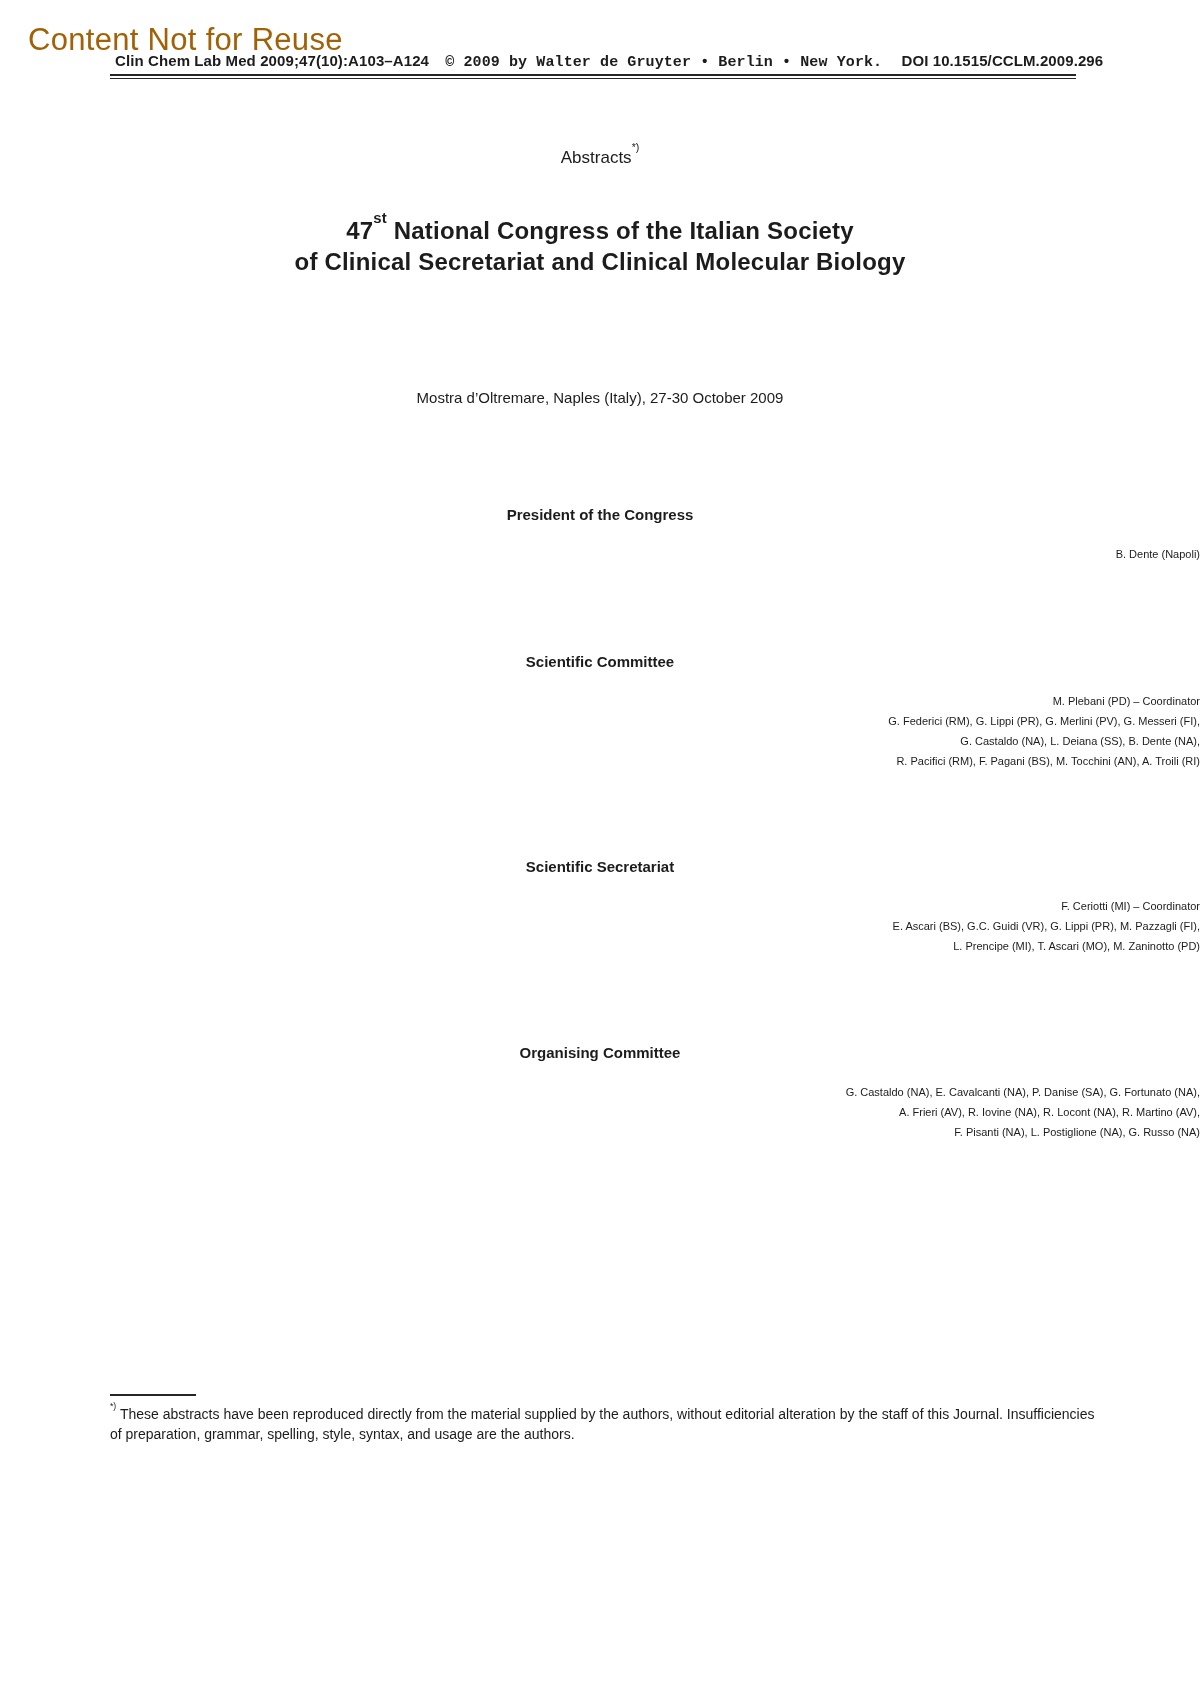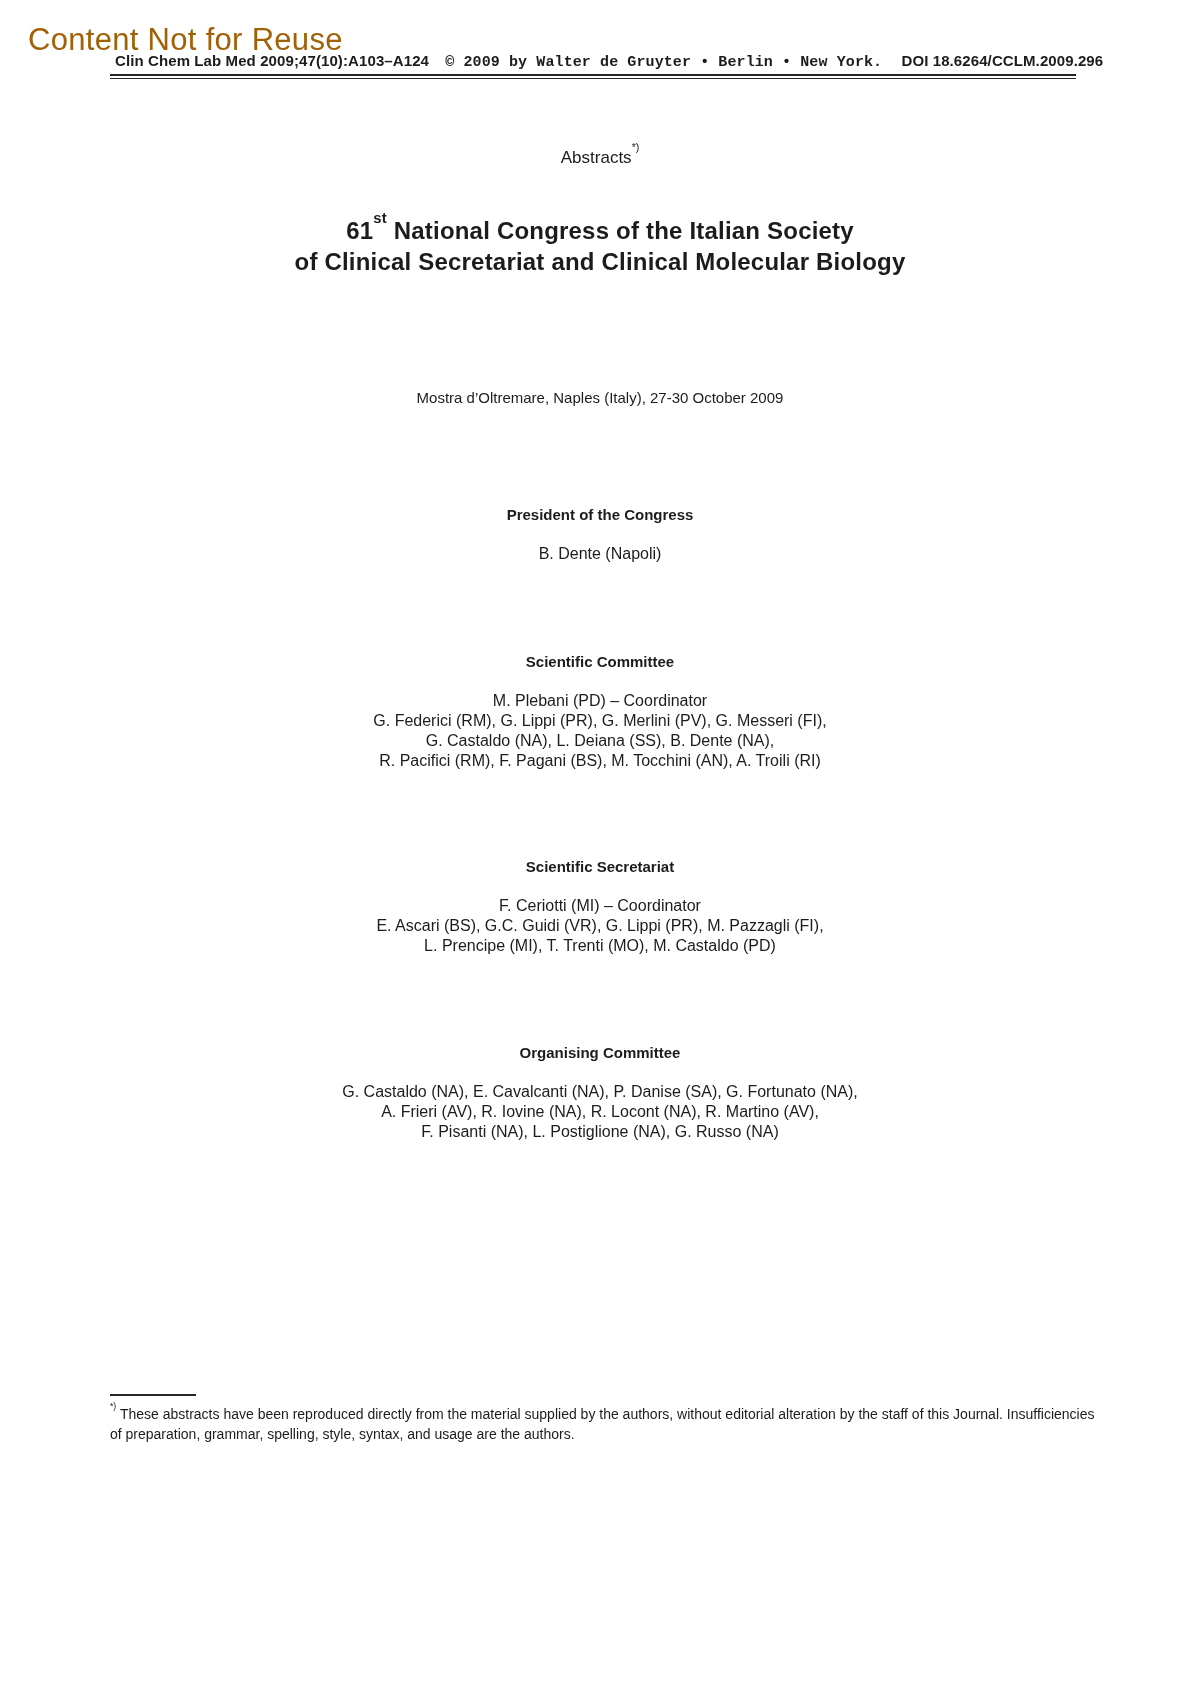--- a/index.html
+++ b/index.html
@@ -48,21 +48,21 @@
     top: 210px;
     font-size: 24px;
     font-weight: 700;
     line-height: 31px;
     letter-spacing: 0.2px;
   }
   .title sup { font-size: 0.62em; position: relative; top: -0.45em; }
   .subtitle { top: 343px; font-size: 19.5px; font-weight: 700; }
   .venue { top: 389px; font-size: 15px; }
   .sec-heading { font-size: 15px; font-weight: 700; }
-  .sec-lines { font-size: 16px; line-height: 20px; }
+  .sec-lines { font-size: 11px; line-height: 20px; text-align: right; }
   .h-president { top: 506px; }
   .b-president { top: 544px; }
   .h-scicom { top: 653px; }
   .b-scicom { top: 691px; }
   .h-secretariat { top: 858px; }
   .b-secretariat { top: 896px; }
   .h-organising { top: 1044px; }
   .b-organising { top: 1082px; }
   .footnote-rule {
     position: absolute;
@@ -84,30 +84,30 @@
 </head>
 <body>
 
 <div class="page">
 
   <div class="watermark">Content Not for Reuse</div>
 
   <div class="header-text">
     <span>Clin Chem Lab Med 2009;47(10):A103–A124</span>
     <span class="gap1">© 2009 by Walter de Gruyter • Berlin • New York.</span>
-    <span class="gap2">DOI 18.6264/CCLM.2009.296</span>
+    <span class="gap2">DOI 10.1515/CCLM.2009.296</span>
   </div>
   <div class="header-rule"></div>
 
   <div class="centered abstracts">
     <span>Abstracts</span><sup class="marker">*)</sup>
   </div>
 
   <div class="centered title">
-    <div><span>61</span><sup>st</sup><span> National Congress of the Italian Society</span></div>
+    <div><span>47</span><sup>st</sup><span> National Congress of the Italian Society</span></div>
     <div>of Clinical Secretariat and Clinical Molecular Biology</div>
   </div>
 
 
   <div class="centered venue">Mostra d’Oltremare, Naples (Italy), 27-30 October 2009</div>
 
   <div class="centered sec-heading h-president">President of the Congress</div>
   <div class="centered sec-lines b-president">
     <div>B. Dente (Napoli)</div>
   </div>
@@ -117,21 +117,21 @@
     <div>M. Plebani (PD) – Coordinator</div>
     <div>G. Federici (RM), G. Lippi (PR), G. Merlini (PV), G. Messeri (FI),</div>
     <div>G. Castaldo (NA), L. Deiana (SS), B. Dente (NA),</div>
     <div>R. Pacifici (RM), F. Pagani (BS), M. Tocchini (AN), A. Troili (RI)</div>
   </div>
 
   <div class="centered sec-heading h-secretariat">Scientific Secretariat</div>
   <div class="centered sec-lines b-secretariat">
     <div>F. Ceriotti (MI) – Coordinator</div>
     <div>E. Ascari (BS), G.C. Guidi (VR), G. Lippi (PR), M. Pazzagli (FI),</div>
-    <div>L. Prencipe (MI), T. Trenti (MO), M. Castaldo (PD)</div>
+    <div>L. Prencipe (MI), T. Ascari (MO), M. Zaninotto (PD)</div>
   </div>
 
   <div class="centered sec-heading h-organising">Organising Committee</div>
   <div class="centered sec-lines b-organising">
     <div>G. Castaldo (NA), E. Cavalcanti (NA), P. Danise (SA), G. Fortunato (NA),</div>
     <div>A. Frieri (AV), R. Iovine (NA), R. Locont (NA), R. Martino (AV),</div>
     <div>F. Pisanti (NA), L. Postiglione (NA), G. Russo (NA)</div>
   </div>
 
   <div class="footnote-rule"></div>

